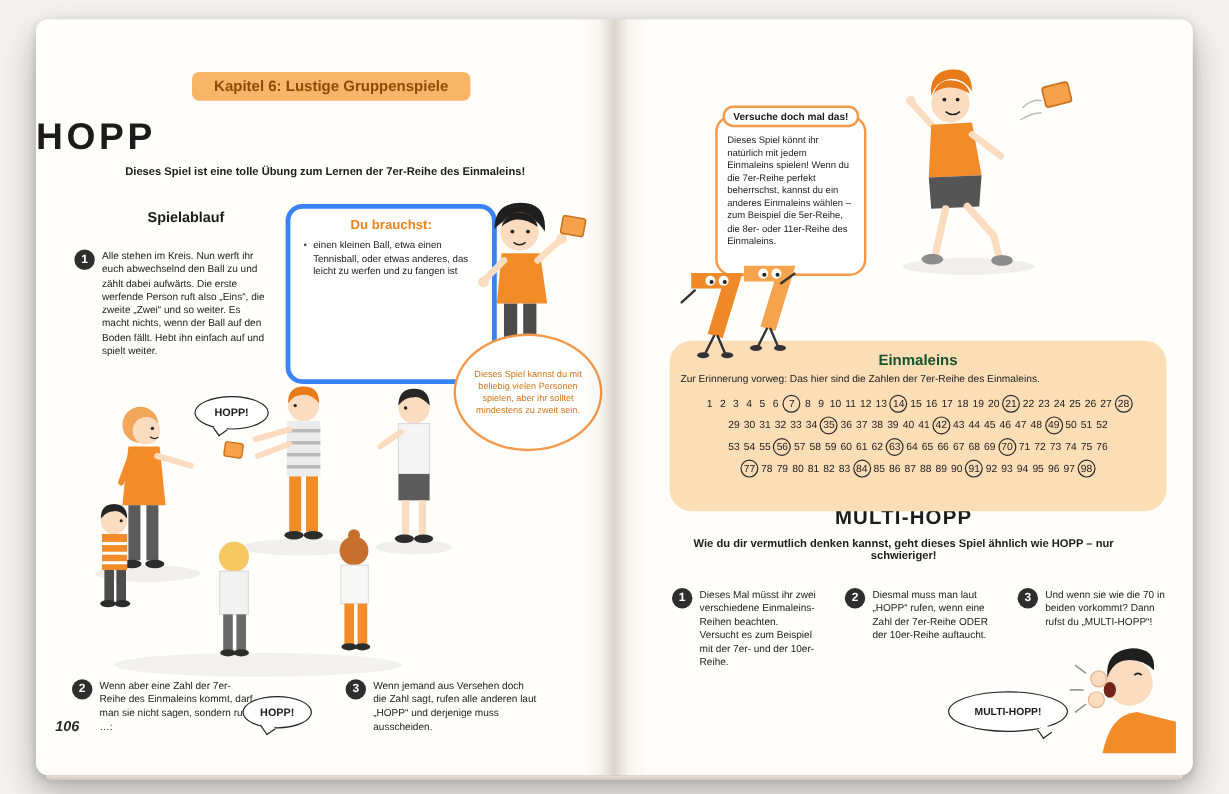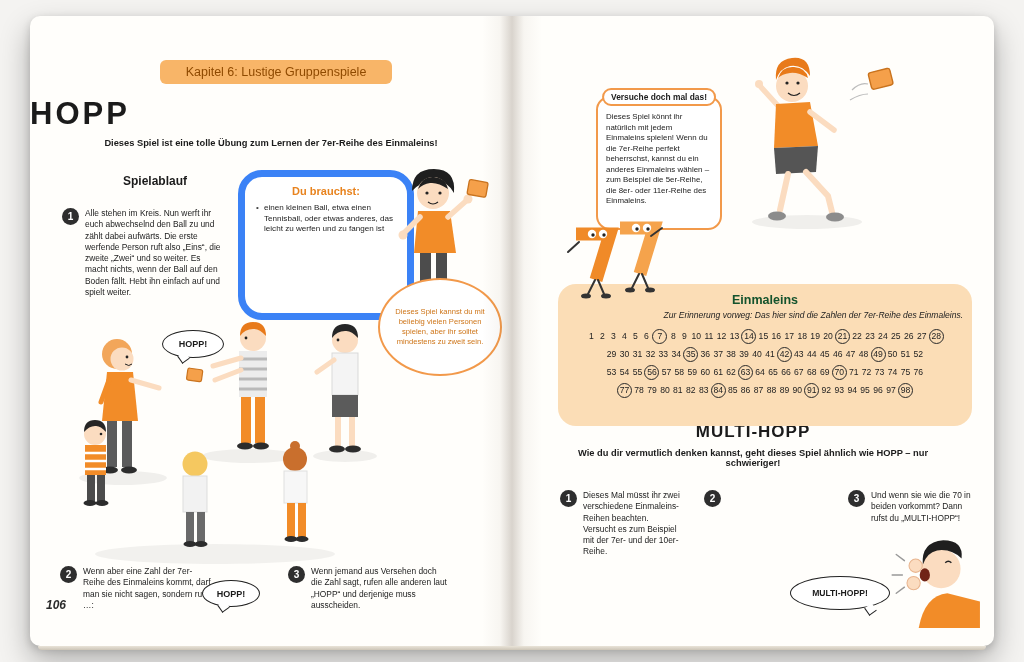--- a/index.html
+++ b/index.html
@@ -12,36 +12,36 @@
           background:linear-gradient(#e9e3d8,#cdc5b7); border-radius:0 0 8px 8px; }
   .page { position:absolute; top:0; width:482px; height:100%; }
   .page.left { left:0; }
   .page.right { left:482px; }
   .spine { position:absolute; left:452px; top:0; width:60px; height:100%; z-index:6; pointer-events:none;
           background:linear-gradient(to right, rgba(0,0,0,0) 0%, rgba(110,85,55,.05) 30%,
           rgba(80,60,40,.22) 50%, rgba(110,85,55,.05) 70%, rgba(0,0,0,0) 100%); }
 
   
   .chapter-badge { position:absolute; left:130px; top:44px; width:232px; padding:5px 0; text-align:center;
-          background:#F8B568; color:#8F4A00; font-weight:normal; font-size:12.5px; border-radius:6px; }
+          background:#F8B568; color:#8F4A00; font-weight:bold; font-size:12.5px; border-radius:6px; }
   .hopp-title { position:absolute; left:0; top:80px; width:482px; 
           font-size:31px; font-weight:bold; letter-spacing:3px; color:#1b1b1b; }
   .intro-line { position:absolute; left:30px; top:122px; width:422px; text-align:center;
           font-weight:bold; font-size:9.3px; color:#1b1b1b; }
   .section-h { position:absolute; left:40px; top:158px; width:170px; text-align:center;
           font-weight:bold; font-size:12px; color:#1b1b1b; }
   .step { position:absolute; display:flex; gap:6px; align-items:flex-start; }
   .step-num { flex:0 0 17px; width:17px; height:17px; border-radius:50%; background:#2E2E2E; color:#fff;
           font-size:10px; font-weight:bold; display:flex; align-items:center; justify-content:center; }
   .step-text { font-size:8.4px; line-height:1.34; color:#222; }
   .step1-left { left:32px; top:192px; width:162px; }
   .step2-left { left:30px; top:550px; width:152px; }
   .step3-left { left:258px; top:550px; width:160px; }
   .needs-box { position:absolute; left:208px; top:154px; width:176px; height:150px; background:#fff;
-          border:7px solid #3b82f6; border-radius:24px; padding:8px 10px 6px; z-index:1; }
+          border:4px solid #3b82f6; border-radius:14px; padding:8px 10px 6px; z-index:1; }
   .needs-box h3 { color:#E8831E; font-size:11px; text-align:center; margin-bottom:6px; font-weight:bold; }
   .needs-box ul { list-style:none; }
   .needs-box li { position:relative; font-size:8.1px; line-height:1.32; color:#222; padding-left:9px; margin-bottom:5px; }
   .needs-box li::before { content:"•"; position:absolute; left:1px; top:0; color:#444; }
   .tip-bubble { position:absolute; left:348px; top:262px; width:124px; height:98px; background:#fff;
           border:2px solid #F2994A; border-radius:50%; color:#CE7518; font-size:7.6px; line-height:1.3;
           text-align:center; display:flex; align-items:center; justify-content:center; padding:12px 12px; z-index:3; }
   .illu { position:absolute; }
   .illu-boy-ball { left:360px; top:145px; width:118px; height:158px; z-index:2; }
   .illu-kids { left:15px; top:290px; width:332px; height:272px; }
@@ -64,21 +64,21 @@
           border:2px solid #F2994A; border-radius:14px; padding:14px 8px 4px; z-index:2; }
   .try-box-title { position:absolute; left:50%; top:-10px; transform:translateX(-50%); white-space:nowrap;
           background:#fff; border:2px solid #F2994A; border-radius:10px; padding:2px 7px;
           font-size:8.4px; font-weight:bold; color:#1b1b1b; }
   .try-box-text { font-size:7.9px; line-height:1.33; color:#222; }
   .illu-throw { left:220px; top:34px; width:185px; height:205px; }
   .illu-77 { left:50px; top:198px; width:108px; height:95px; z-index:3; }
   .einmaleins-box { position:absolute; left:46px; top:268px; width:414px; height:142px;
           background:#FBDDB6; border-radius:18px; padding:9px 9px 6px; z-index:1; }
   .einmaleins-box h3 { text-align:center; font-size:12.5px; font-weight:bold; color:#14532d; }
-  .einmaleins-intro { text-align:right; font-size:8.5px; color:#222; margin:3px 0 7px;font-style:italic; }
+  .einmaleins-intro { text-align:left; font-size:8.5px; color:#222; margin:3px 0 7px; }
   .num-row { display:flex; justify-content:center; align-items:center; height:18px; }
   .num { display:inline-flex; align-items:center; justify-content:center; min-width:10px; height:15px;
           padding:0 1.2px; margin:0 0.5px; font-size:8.6px; color:#222; }
   .num.circled { border:1.3px solid #2a2a2a; border-radius:50%; width:15px; min-width:15px; padding:0; }
   .multi-title { position:absolute; left:0; top:406px; width:482px; text-align:center;
           font-size:17px; font-weight:bold; letter-spacing:1px; color:#1b1b1b; }
   .multi-sub { position:absolute; left:58px; top:432px; width:366px; text-align:center;
           font-weight:bold; font-size:9.3px; color:#1b1b1b; }
   .rstep1 { left:48px;  top:474px; width:120px; }
   .rstep2 { left:192px; top:474px; width:122px; }
@@ -401,20 +401,21 @@
 
       <div class="multi-title">MULTI-HOPP</div>
       <div class="multi-sub">Wie du dir vermutlich denken kannst, geht dieses Spiel ähnlich wie HOPP – nur schwieriger!</div>
 
       <div class="step rstep1">
         <span class="step-num">1</span>
         <p class="step-text">Dieses Mal müsst ihr zwei verschiedene Einmaleins-Reihen beachten. Versucht es zum Beispiel mit der 7er- und der 10er-Reihe.</p>
       </div>
       <div class="step rstep2">
         <span class="step-num">2</span>
+        <p class="step-text">Diesmal muss man laut „HOPP“ rufen, wenn eine Zahl der 7er-Reihe ODER der 10er-Reihe auftaucht.</p>
       </div>
       <div class="step rstep3">
         <span class="step-num">3</span>
         <p class="step-text">Und wenn sie wie die 70 in beiden vorkommt? Dann rufst du „MULTI-HOPP“!</p>
       </div>
 
       <div class="speech-bubble bubble-multi">MULTI-HOPP!</div>
 
       <svg class="illu illu-shout" viewBox="0 0 96 96">
         <path d="M34,96 Q40,64 62,62 L94,70 L94,96 Z" fill="#F28C28"></path>

